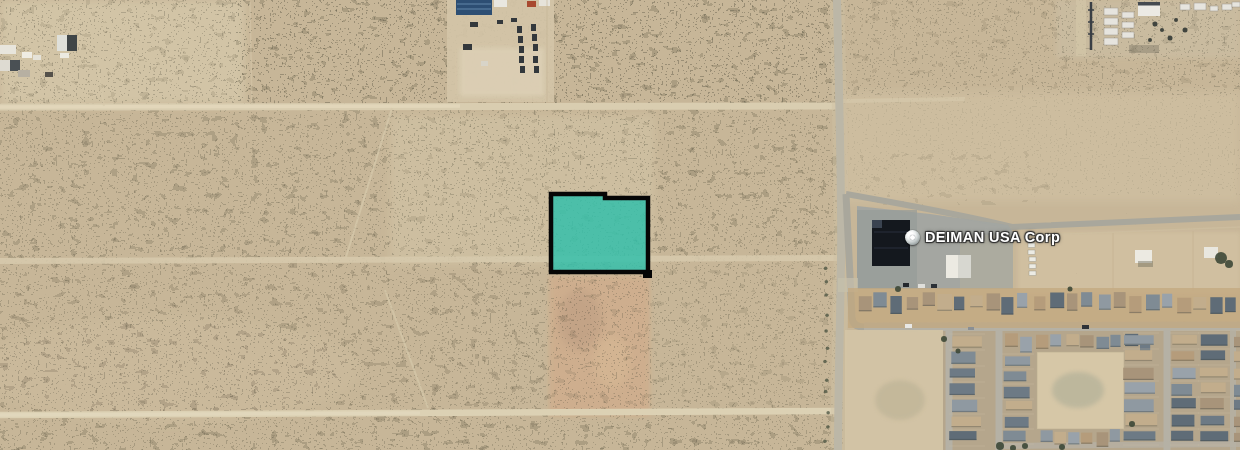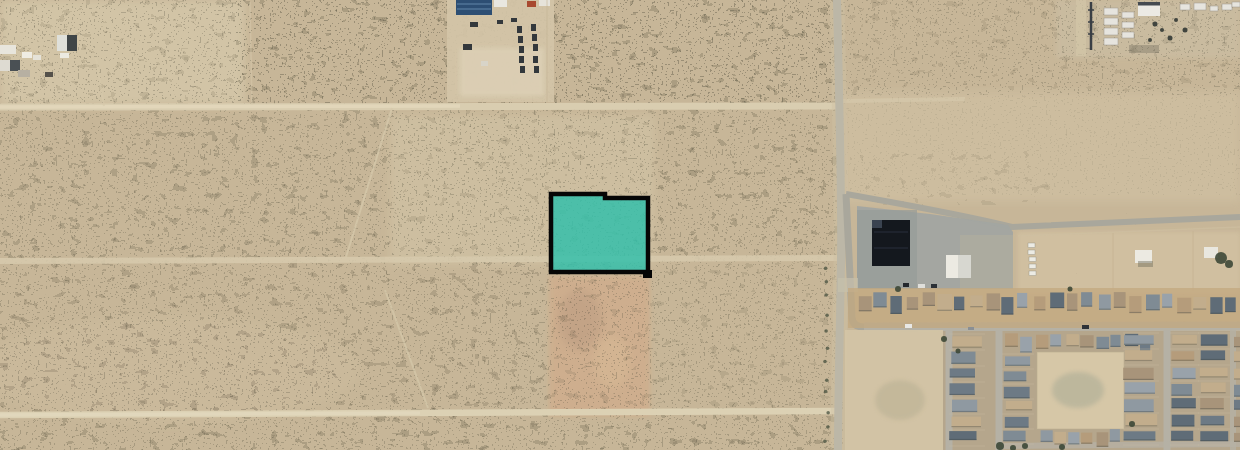--- a/index.html
+++ b/index.html
@@ -476,13 +476,19 @@
       <rect x="1082" y="325" width="7" height="4" fill="#2e3238"></rect>
       <rect x="968" y="327" width="6" height="3" fill="#8a8f94"></rect>
     </g>
 
     <g>
       <polygon points="551,194 605,194 605,198 648,198 648,272 551,272" stroke-width="4.5" stroke-linejoin="miter" fill="#2fc0ab" stroke="#060606" fill-opacity="0.82"></polygon>
       <rect x="643" y="270" width="9" height="8" fill="#050505"></rect>
     </g>
   </svg>
 
+  <div class="poi-label">
+    <span class="poi-marker">
+      <span class="poi-marker-dot"></span>
+    </span>
+    <span class="poi-text">DEIMAN USA Corp</span>
+  </div>
 </div>
 
 </body></html>

